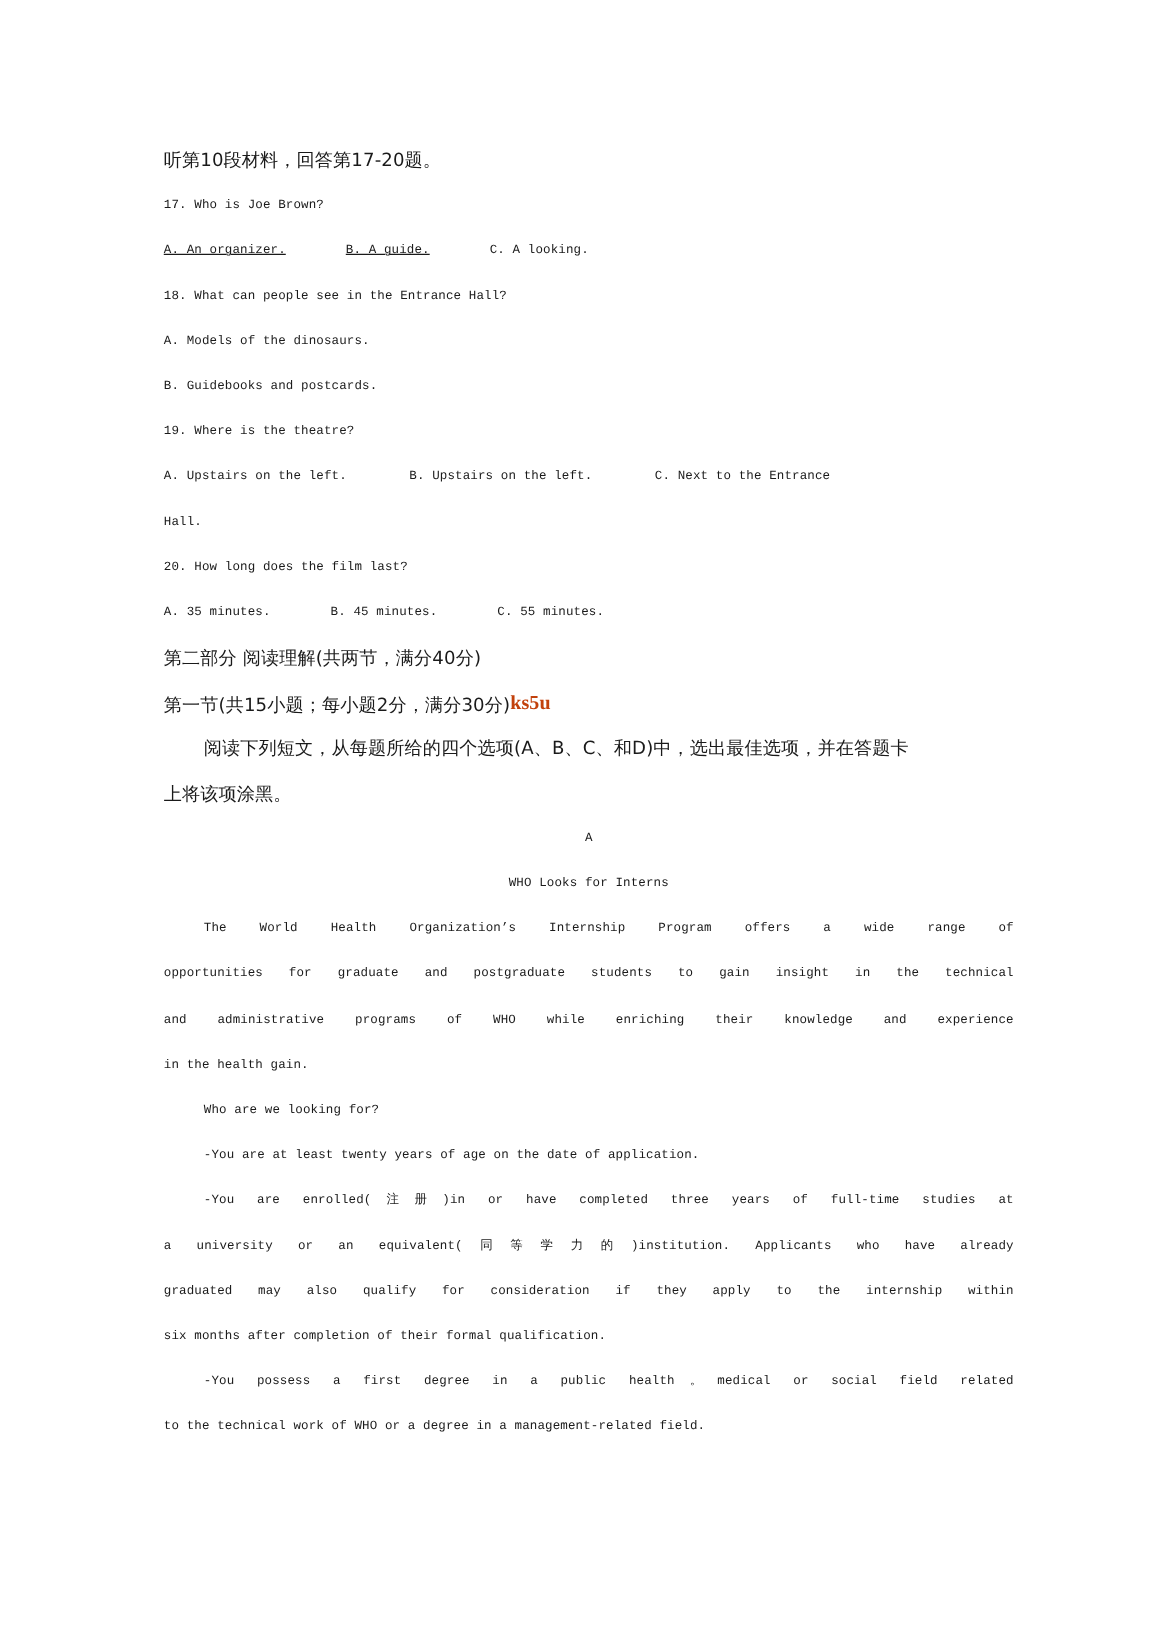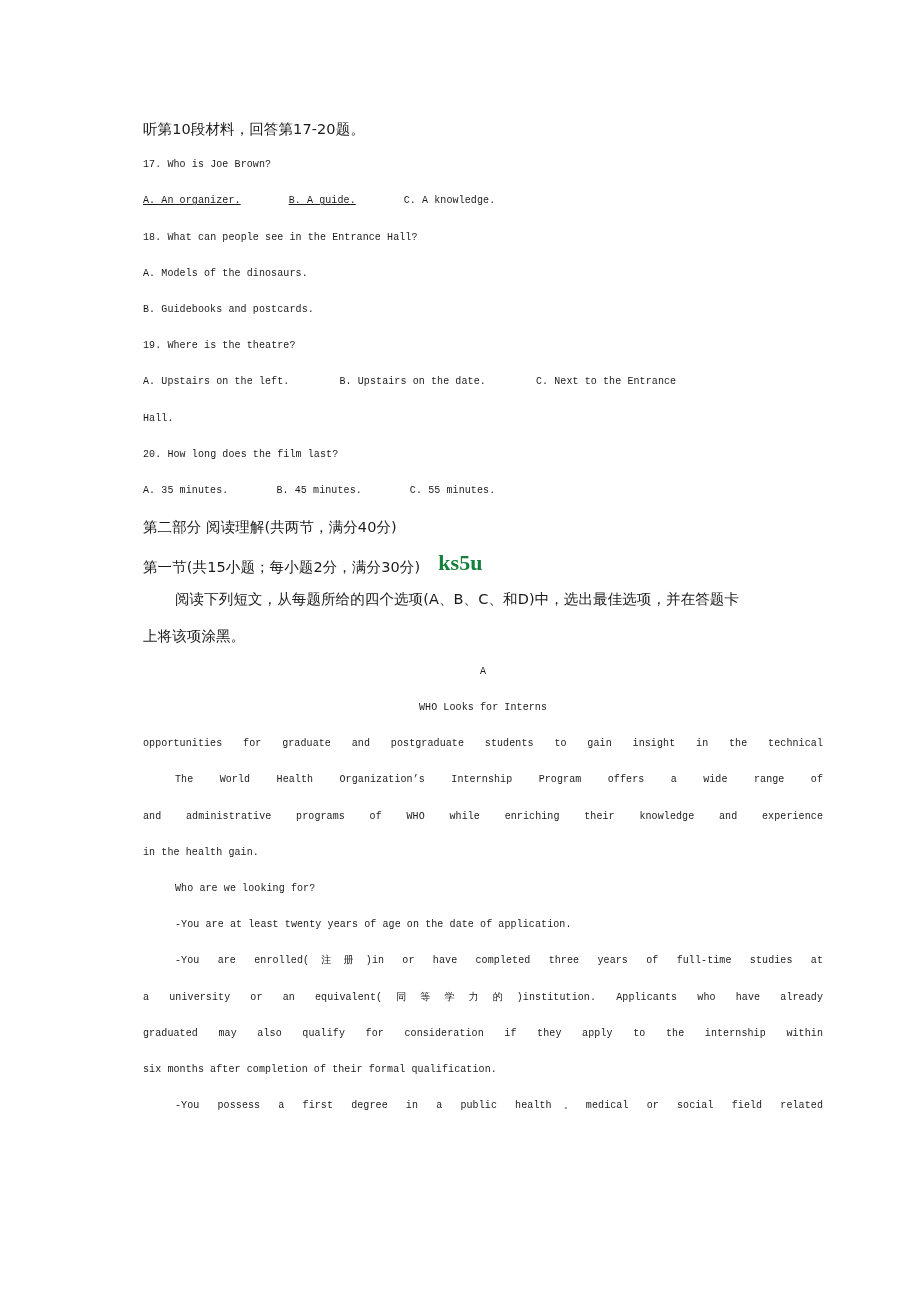--- a/index.html
+++ b/index.html
@@ -10,21 +10,21 @@
     body {
       width: 920px;
       height: 1302px;
       position: relative;
       overflow: hidden;
       font-family: "Liberation Mono", "DejaVu Sans Mono", monospace;
       color: #1a1a1a;
     }
     .page {
       position: absolute;
-      left: 143px;
+      left: 131px;
       top: 116px;
       width: 680px;
     }
     .line {
       height: 36.2px;
       line-height: 26px;
       font-size: 10px;
       white-space: nowrap;
       letter-spacing: 0.1px;
     }
@@ -38,55 +38,55 @@
       text-align: justify;
       text-align-last: justify;
       white-space: normal;
     }
     .opt { display: inline-block; }
     .opt-gap-1 { margin-right: 48px; text-decoration: underline; }
     .opt-gap-2 { margin-right: 50px; }
     .opt-gap-3 { margin-right: 48px; }
     .ks5u {
       font-family: "Liberation Serif", "DejaVu Serif", serif;
-      font-size: 22px;
+      font-size: 16px;
       font-weight: bold;
-      color: #15803d;
+      color: #c2410c;
       vertical-align: 2px;
-      margin-left: 18px;
+      margin-left: 0;
     }
   </style>
 </head>
 <body>
 
 <div class="page">
 
   <div class="line cn">听第10段材料，回答第17-20题。</div>
 
   <div class="line">
     <span>17.</span>
     <span>Who is Joe Brown?</span>
   </div>
   <div class="line">
-    <span class="opt opt-gap-1">A. An organizer.</span><span class="opt opt-gap-1">B. A guide.</span><span class="opt">C. A knowledge.</span>
+    <span class="opt opt-gap-1">A. An organizer.</span><span class="opt opt-gap-1">B. A guide.</span><span class="opt">C. A looking.</span>
   </div>
 
   <div class="line">
     <span>18.</span>
     <span>What can people see in the Entrance Hall?</span>
   </div>
   <div class="line">A. Models of the dinosaurs.</div>
   <div class="line">B. Guidebooks and postcards.</div>
 
   <div class="line">
     <span>19.</span>
     <span>Where is the theatre?</span>
   </div>
   <div class="line">
-    <span class="opt opt-gap-2">A. Upstairs on the left.</span><span class="opt opt-gap-2">B. Upstairs on the date.</span><span class="opt">C. Next to the Entrance</span>
+    <span class="opt opt-gap-2">A. Upstairs on the left.</span><span class="opt opt-gap-2">B. Upstairs on the left.</span><span class="opt">C. Next to the Entrance</span>
   </div>
   <div class="line">Hall.</div>
 
   <div class="line">
     <span>20.</span>
     <span>How long does the film last?</span>
   </div>
   <div class="line">
     <span class="opt opt-gap-3">A. 35 minutes.</span><span class="opt opt-gap-3">B. 45 minutes.</span><span class="opt">C. 55 minutes.</span>
   </div>
@@ -94,28 +94,29 @@
   <div class="line cn">第二部分 阅读理解(共两节，满分40分)</div>
   <div class="line cn">
     <span>第一节(共15小题；每小题2分，满分30分)</span><span class="ks5u">ks5u</span>
   </div>
   <div class="line cn indent">阅读下列短文，从每题所给的四个选项(A、B、C、和D)中，选出最佳选项，并在答题卡</div>
   <div class="line cn">上将该项涂黑。</div>
 
   <div class="line center">A</div>
   <div class="line center">WHO Looks for Interns</div>
 
+  <div class="line justify indent">The World Health Organization’s Internship Program offers a wide range of</div>
   <div class="line justify">opportunities for graduate and postgraduate students to gain insight in the technical</div>
-  <div class="line justify indent">The World Health Organization’s Internship Program offers a wide range of</div>
   <div class="line justify">and administrative programs of WHO while enriching their knowledge and experience</div>
   <div class="line">in the health gain.</div>
 
   <div class="line indent">Who are we looking for?</div>
   <div class="line indent">-You are at least twenty years of age on the date of application.</div>
 
   <div class="line justify indent">-You are enrolled(注册)in or have completed three years of full-time studies at</div>
   <div class="line justify">a university or an equivalent(同等学力的)institution. Applicants who have already</div>
   <div class="line justify">graduated may also qualify for consideration if they apply to the internship within</div>
   <div class="line">six months after completion of their formal qualification.</div>
 
   <div class="line justify indent">-You possess a first degree in a public health。medical or social field related</div>
+  <div class="line">to the technical work of WHO or a degree in a management-related field.</div>
 
 </div>
 
 </body></html>

